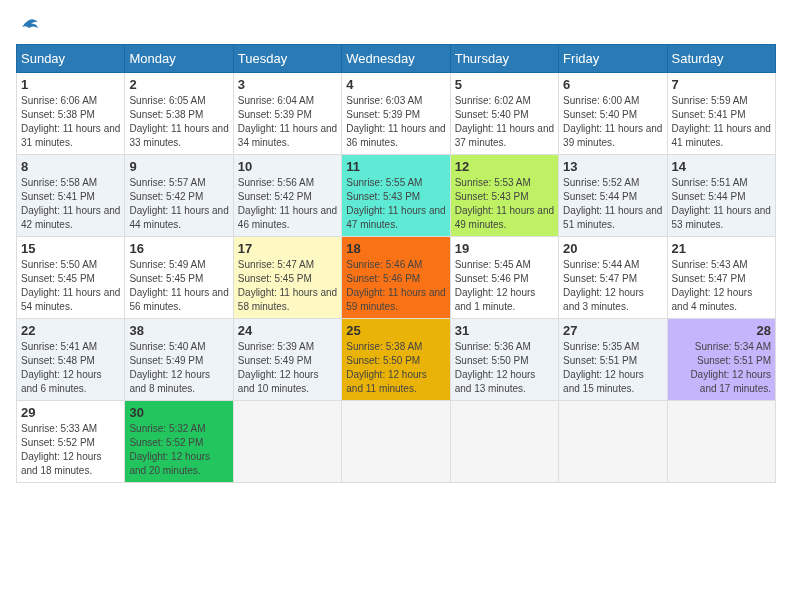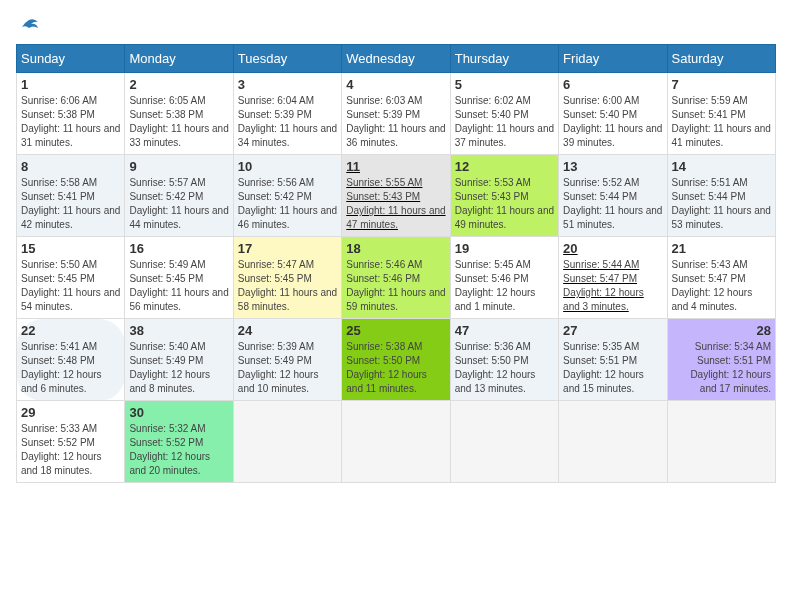--- a/index.html
+++ b/index.html
@@ -141,21 +141,21 @@
           <div class="day-info">Sunrise: 5:58 AM<br>Sunset: 5:41 PM<br>Daylight: 11 hours and 42 minutes.</div>
         </td>
         <td style="background: rgb(238, 243, 248);">
           <div class="day-num">9</div>
           <div class="day-info">Sunrise: 5:57 AM<br>Sunset: 5:42 PM<br>Daylight: 11 hours and 44 minutes.</div>
         </td>
         <td style="background: rgb(238, 243, 248);">
           <div class="day-num">10</div>
           <div class="day-info">Sunrise: 5:56 AM<br>Sunset: 5:42 PM<br>Daylight: 11 hours and 46 minutes.</div>
         </td>
-        <td style="background: #e5e5e5; text-decoration: underline;">
+        <td style="background: #5eead4;">
           <div class="day-num">11</div>
           <div class="day-info">Sunrise: 5:55 AM<br>Sunset: 5:43 PM<br>Daylight: 11 hours and 47 minutes.</div>
         </td>
         <td style="background: #bef264;">
           <div class="day-num">12</div>
           <div class="day-info">Sunrise: 5:53 AM<br>Sunset: 5:43 PM<br>Daylight: 11 hours and 49 minutes.</div>
         </td>
         <td style="background: rgb(238, 243, 248);">
           <div class="day-num">13</div>
           <div class="day-info">Sunrise: 5:52 AM<br>Sunset: 5:44 PM<br>Daylight: 11 hours and 51 minutes.</div>
@@ -171,73 +171,73 @@
           <div class="day-info">Sunrise: 5:50 AM<br>Sunset: 5:45 PM<br>Daylight: 11 hours and 54 minutes.</div>
         </td>
         <td style="background: rgb(255, 255, 255);">
           <div class="day-num">16</div>
           <div class="day-info">Sunrise: 5:49 AM<br>Sunset: 5:45 PM<br>Daylight: 11 hours and 56 minutes.</div>
         </td>
         <td style="background: #fef9c3;">
           <div class="day-num">17</div>
           <div class="day-info">Sunrise: 5:47 AM<br>Sunset: 5:45 PM<br>Daylight: 11 hours and 58 minutes.</div>
         </td>
-        <td style="background: #bef264;">
+        <td style="background: #f97316;">
           <div class="day-num">18</div>
           <div class="day-info">Sunrise: 5:46 AM<br>Sunset: 5:46 PM<br>Daylight: 11 hours and 59 minutes.</div>
         </td>
         <td style="background: rgb(255, 255, 255); margin-left: 40px;">
           <div class="day-num">19</div>
           <div class="day-info">Sunrise: 5:45 AM<br>Sunset: 5:46 PM<br>Daylight: 12 hours and 1 minute.</div>
         </td>
-        <td style="background: rgb(255, 255, 255); text-decoration: underline;">
+        <td style="background: rgb(255, 255, 255);">
           <div class="day-num">20</div>
           <div class="day-info">Sunrise: 5:44 AM<br>Sunset: 5:47 PM<br>Daylight: 12 hours and 3 minutes.</div>
         </td>
         <td style="background: rgb(255, 255, 255); margin-left: 45px;">
           <div class="day-num">21</div>
           <div class="day-info">Sunrise: 5:43 AM<br>Sunset: 5:47 PM<br>Daylight: 12 hours and 4 minutes.</div>
         </td>
       </tr>
       <tr>
-        <td style="background: rgb(238, 243, 248); border-radius: 26px;">
+        <td style="background: rgb(238, 243, 248);">
           <div class="day-num">22</div>
           <div class="day-info">Sunrise: 5:41 AM<br>Sunset: 5:48 PM<br>Daylight: 12 hours and 6 minutes.</div>
         </td>
         <td style="background: rgb(238, 243, 248);">
           <div class="day-num">38</div>
           <div class="day-info">Sunrise: 5:40 AM<br>Sunset: 5:49 PM<br>Daylight: 12 hours and 8 minutes.</div>
         </td>
         <td style="background: rgb(238, 243, 248);">
           <div class="day-num">24</div>
           <div class="day-info">Sunrise: 5:39 AM<br>Sunset: 5:49 PM<br>Daylight: 12 hours and 10 minutes.</div>
         </td>
-        <td style="background: #84cc16;">
+        <td style="background: #eab308;">
           <div class="day-num">25</div>
           <div class="day-info">Sunrise: 5:38 AM<br>Sunset: 5:50 PM<br>Daylight: 12 hours and 11 minutes.</div>
         </td>
         <td style="background: rgb(238, 243, 248);">
-          <div class="day-num">47</div>
+          <div class="day-num">31</div>
           <div class="day-info">Sunrise: 5:36 AM<br>Sunset: 5:50 PM<br>Daylight: 12 hours and 13 minutes.</div>
         </td>
         <td style="background: rgb(238, 243, 248);">
           <div class="day-num">27</div>
           <div class="day-info">Sunrise: 5:35 AM<br>Sunset: 5:51 PM<br>Daylight: 12 hours and 15 minutes.</div>
         </td>
         <td style="background: #c4b5fd; text-align: right;">
           <div class="day-num">28</div>
           <div class="day-info">Sunrise: 5:34 AM<br>Sunset: 5:51 PM<br>Daylight: 12 hours and 17 minutes.</div>
         </td>
       </tr>
       <tr>
         <td style="background: rgb(255, 255, 255);">
           <div class="day-num">29</div>
           <div class="day-info">Sunrise: 5:33 AM<br>Sunset: 5:52 PM<br>Daylight: 12 hours and 18 minutes.</div>
         </td>
-        <td style="background: #86efac; margin-top: 25px;">
+        <td style="background: #22c55e; margin-top: 25px;">
           <div class="day-num">30</div>
           <div class="day-info">Sunrise: 5:32 AM<br>Sunset: 5:52 PM<br>Daylight: 12 hours and 20 minutes.</div>
         </td>
         <td class="empty" style="background: rgb(245, 245, 245);"></td>
         <td class="empty" style="background: rgb(245, 245, 245);"></td>
         <td class="empty" style="background: rgb(245, 245, 245);"></td>
         <td class="empty" style="background: rgb(245, 245, 245);"></td>
         <td class="empty" style="background: rgb(245, 245, 245);"></td>
       </tr>
     </tbody>

